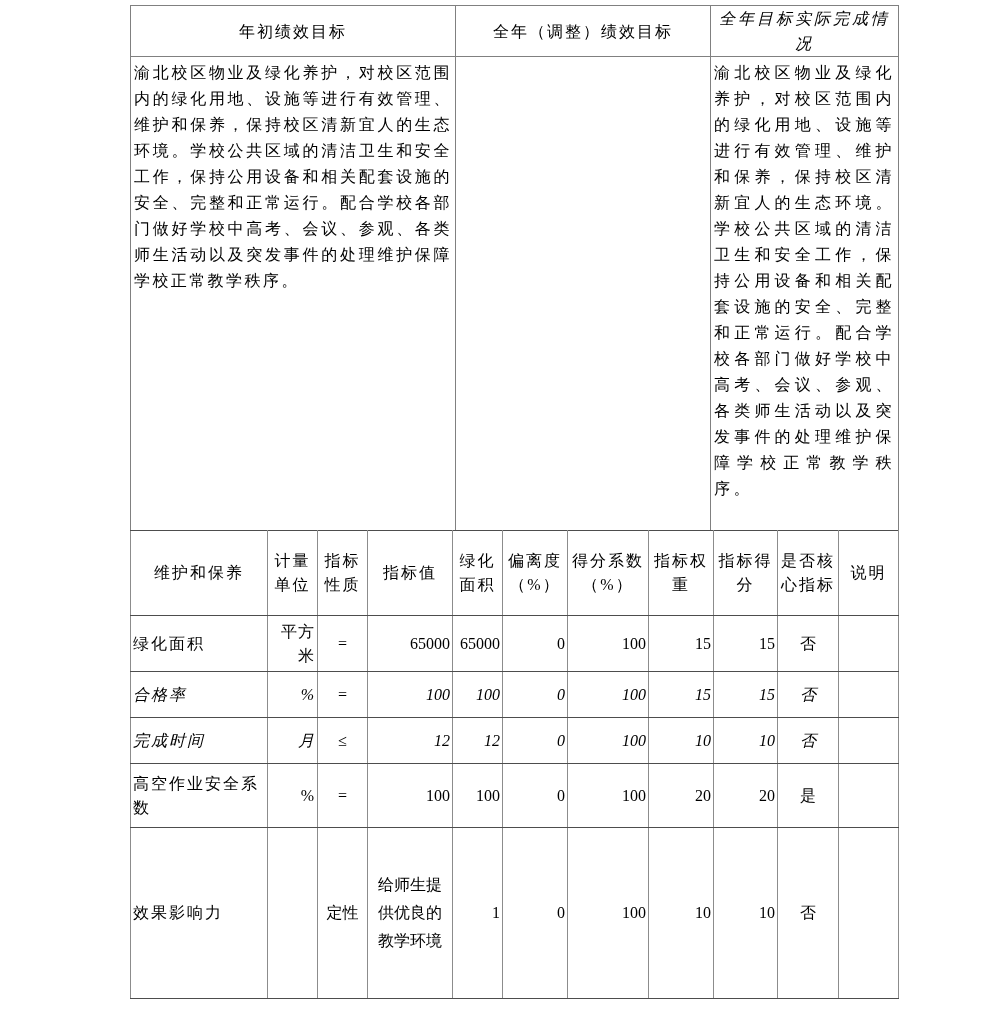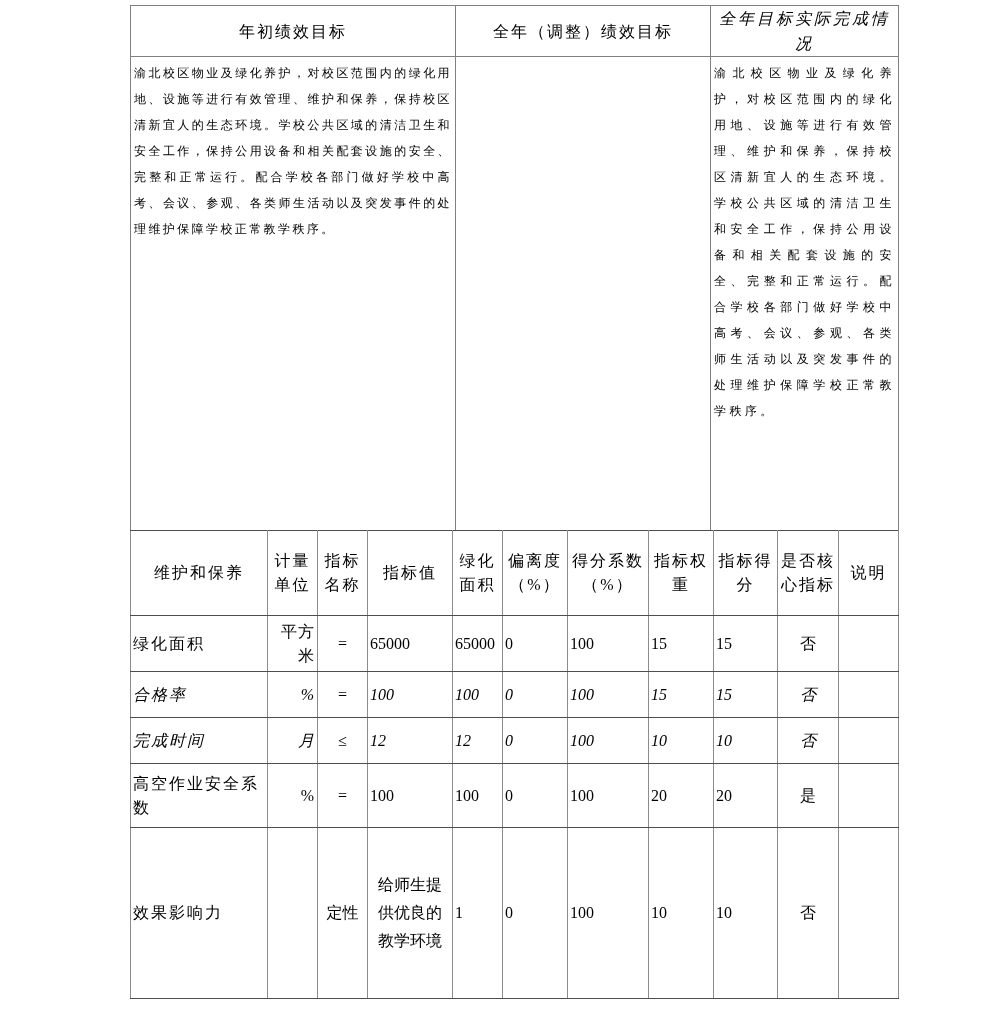--- a/index.html
+++ b/index.html
@@ -13,21 +13,21 @@
   td{border:1px solid #808080;overflow:hidden;}
 
   
   .goal-table .ghead td{
     height:50px;text-align:center;vertical-align:middle;
     font-size:16px;letter-spacing:2px;line-height:25px;padding:0 2px;
   }
   .goal-table .ghead td.gh3{letter-spacing:3px;font-style:italic;}
   .goal-table .gbody td{
     height:470px;vertical-align:top;text-align:justify;
-    font-size:12px;line-height:26px;padding:3px 3px 0 3px;
+    font-size:16px;line-height:26px;padding:3px 3px 0 3px;
   }
   .goal-table .gbody td.g1{letter-spacing:2.4px;}
   .goal-table .gbody td.g3{letter-spacing:3.4px;}
 
   
   .ind-table{margin-top:-1px;}
   .ind-table td{
     border-left:1px solid #8c8c8c;border-right:1px solid #8c8c8c;
     border-top:1px solid #4d4d4d;border-bottom:1px solid #4d4d4d;
     font-size:16px;vertical-align:middle;
@@ -38,21 +38,21 @@
   }
   .ind-table .icols td{
     height:84px;text-align:center;line-height:24px;
     letter-spacing:2px;padding:0 2px;
   }
   .ind-table .irow td{line-height:24px;padding:0 2px;}
   .ind-table .irow .name{text-align:left;letter-spacing:2px;padding-left:2px;margin-left:16px;}
   .ind-table .irow .unit{text-align:right;letter-spacing:1px;padding-left:2px;}
   .ind-table .irow .op{text-align:center;}
   .ind-table .irow .val{text-align:center;letter-spacing:0;padding:0 3px;line-height:28px;}
-  .ind-table .irow .num{text-align:left;letter-spacing:0;}
+  .ind-table .irow .num{text-align:right;letter-spacing:0;}
   .ind-table .irow .yn{text-align:center;}
   .ind-table .irow .note{}
   .ind-table .h55 td{height:55px;}
   .ind-table .h45 td{height:45px;font-style:italic;}
   .ind-table .h63 td{height:63px;}
   .ind-table .h170 td{height:170px;}
 </style>
 </head>
 <body>
 
@@ -89,21 +89,21 @@
         <col style="width:81px">
         <col style="width:65px">
       <col style="width:64px">
         <col style="width:61px">
         <col style="width:60px">
     </colgroup>
     <tbody>
     <tr class="icols">
       <td>维护和保养</td>
       <td>计量单位</td>
-      <td>指标名称</td>
+      <td>指标性质</td>
       <td>指标值</td>
       <td>绿化面积</td>
       <td>偏离度（%）</td>
       <td>得分系数（%）</td>
       <td>指标权重</td>
       <td>指标得分</td>
       <td>是否核心指标</td>
       <td>说明</td>
     </tr>
 

